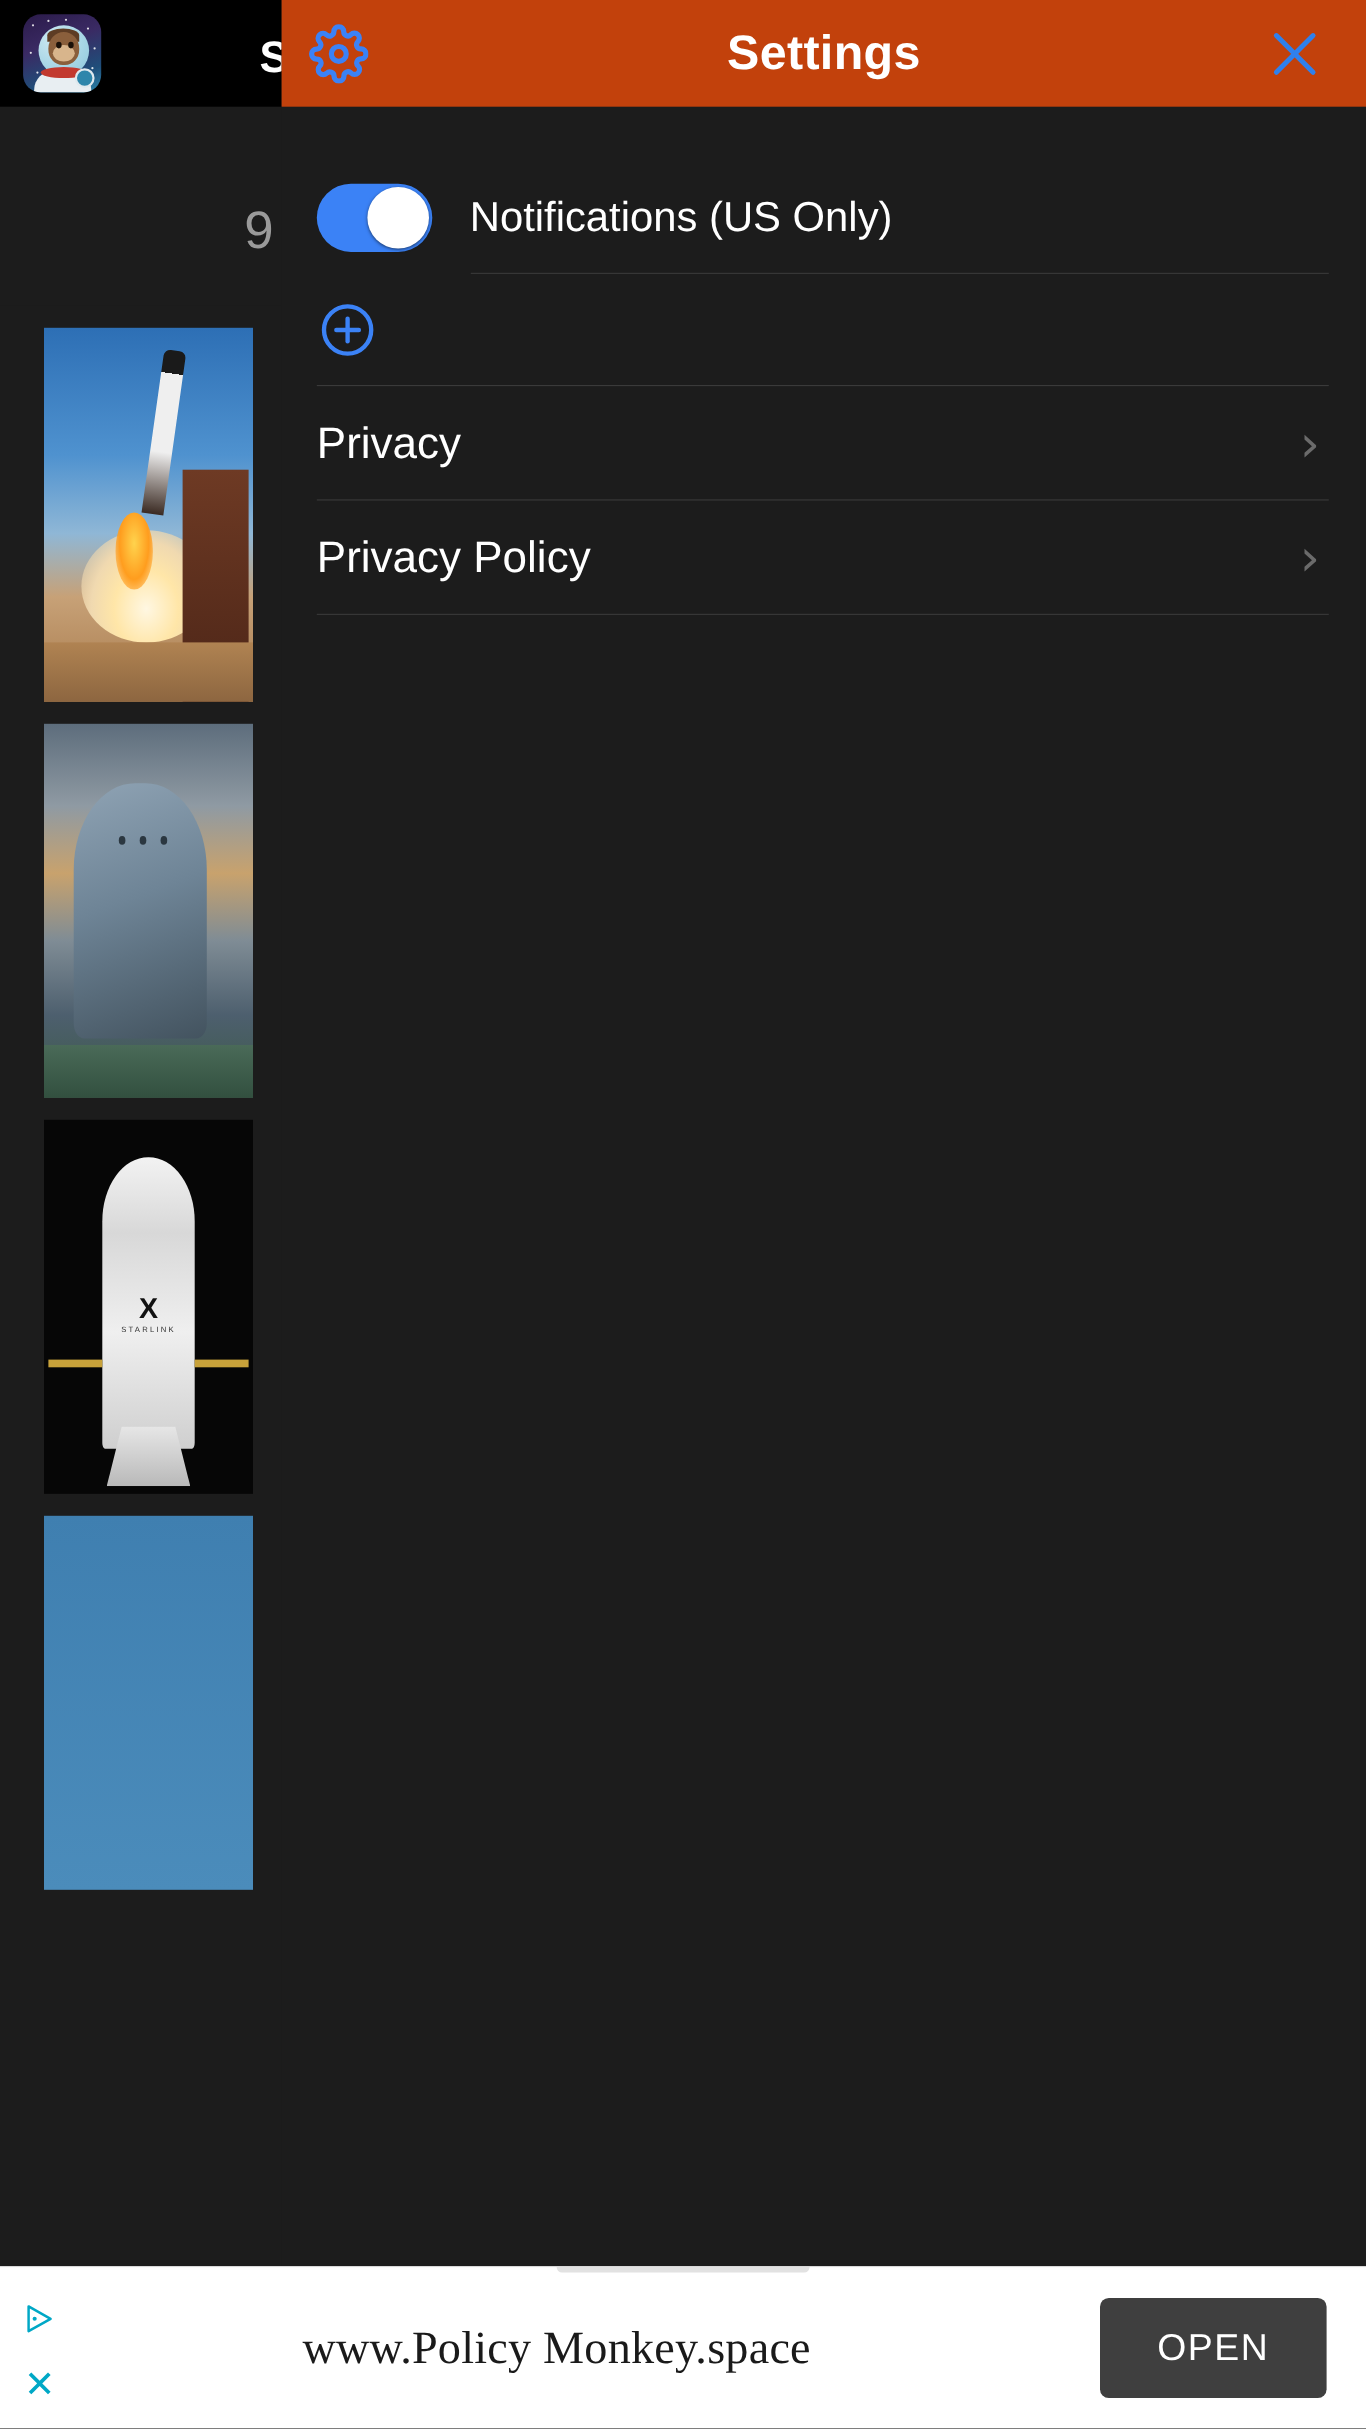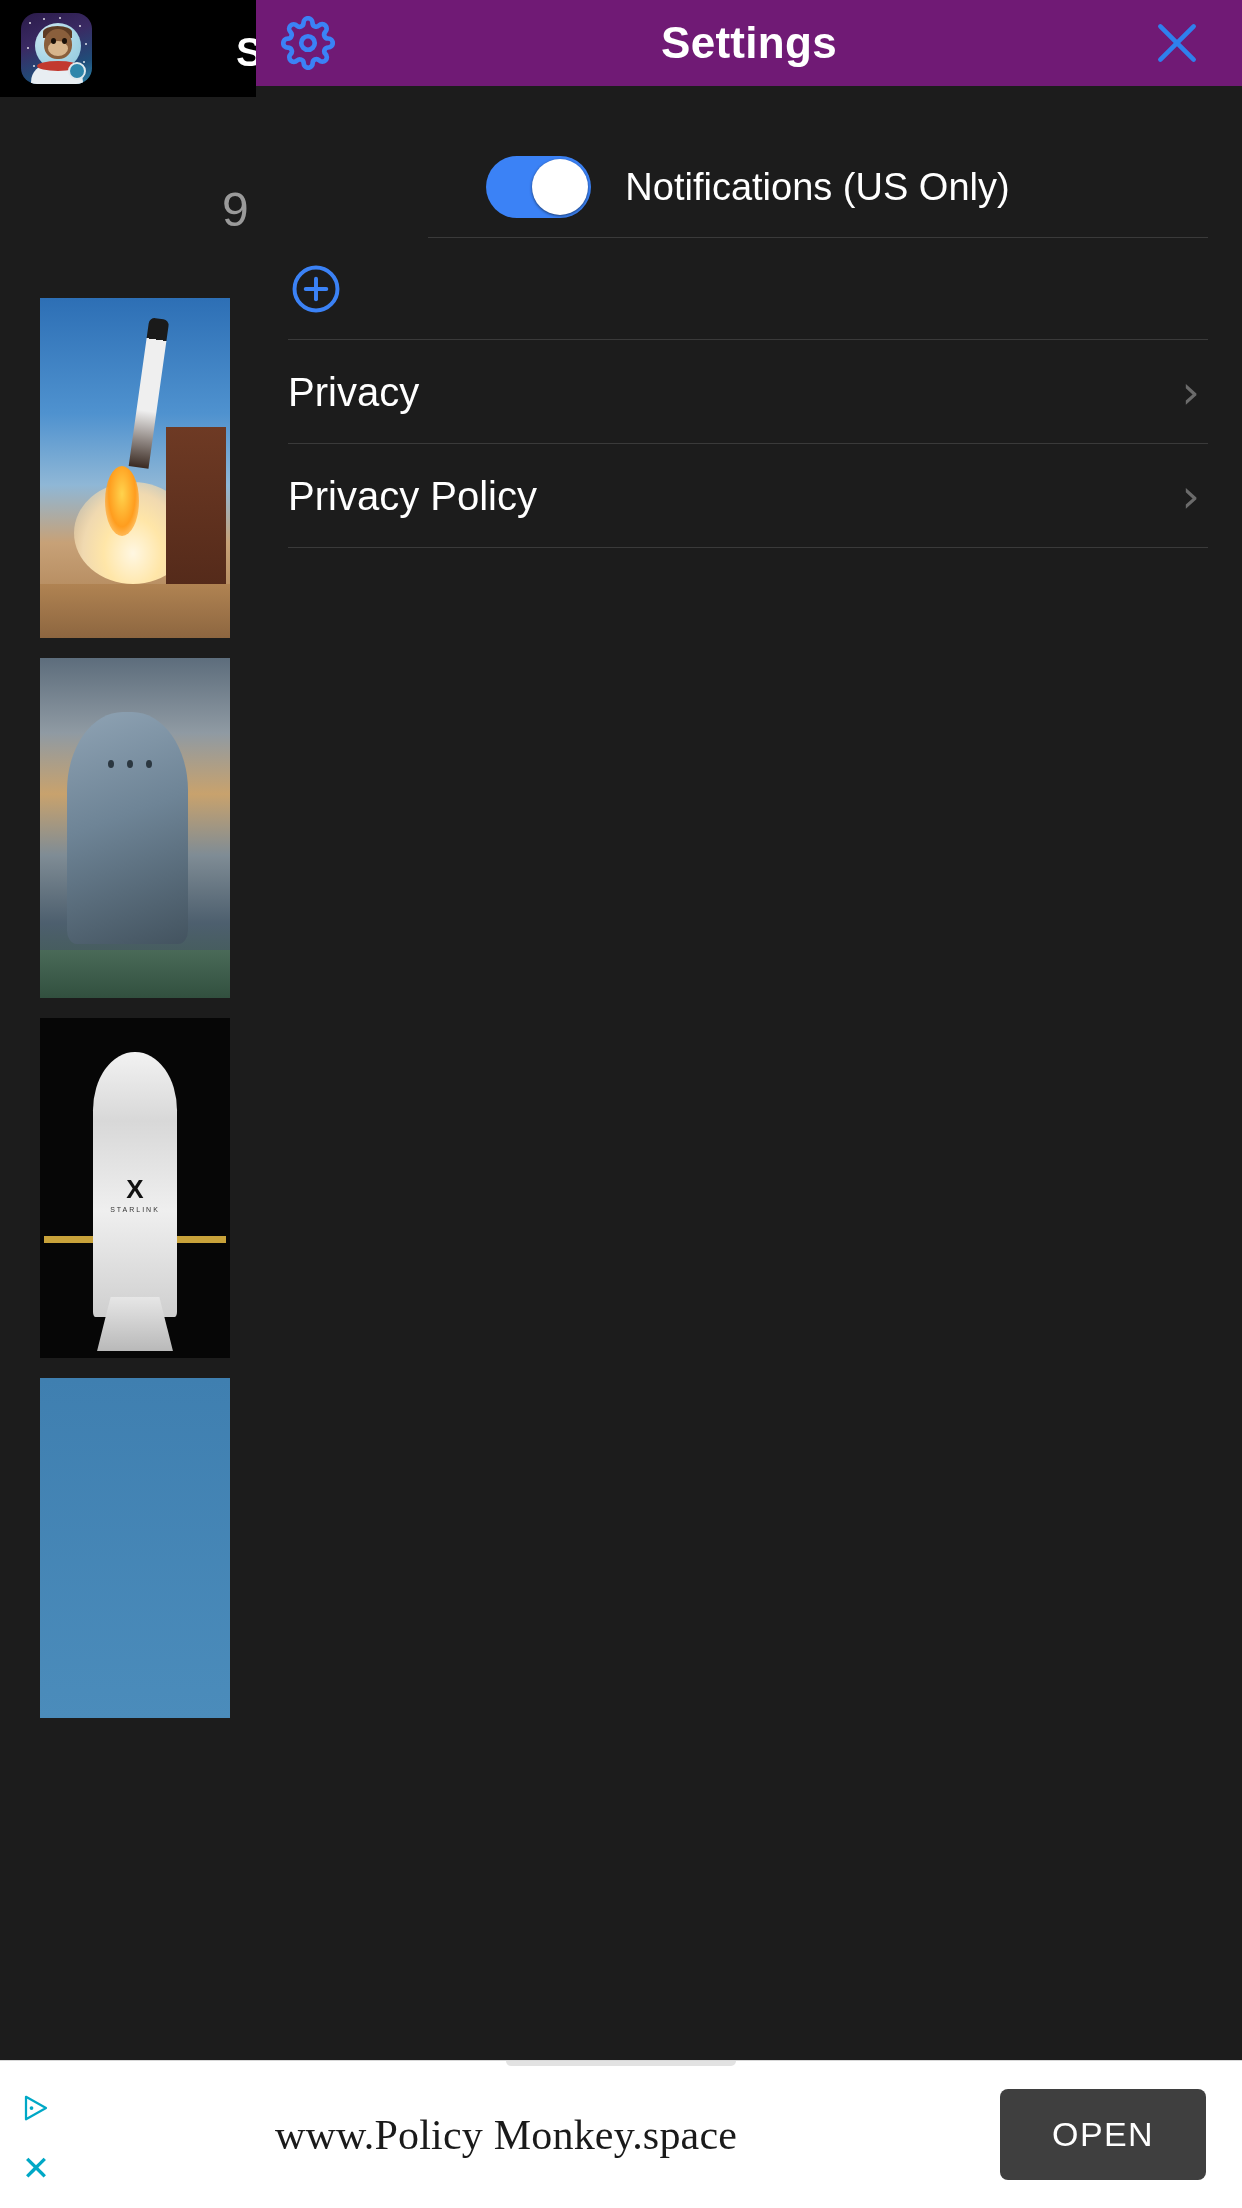--- a/index.html
+++ b/index.html
@@ -238,22 +238,22 @@
   
   .panel {
     position: absolute;
     left: 256px; top: 0;
     width: 986px; height: 2208px;
     background: #1c1c1c;
   }
 
   .panel-header {
     position: relative;
-    height: 86px;
-    background: #701a75;
+    height: 97px;
+    background: #c2410c;
     display: flex;
     align-items: center;
   }
 
   .gear-btn {
     position: absolute;
     left: 20px; top: 50%;
     transform: translateY(-50%);
     width: 64px; height: 64px;
     display: flex; align-items: center; justify-content: center;
@@ -282,21 +282,20 @@
     position: relative;
     padding: 0;
   }
 
   .row {
     position: relative;
     display: flex;
     align-items: center;
     min-height: 102px;
     padding: 0 34px 0 32px;
-    justify-content: center;
   }
 
   .row-toggle { min-height: 102px; }
 
   .toggle {
     width: 105px; height: 62px;
     border-radius: 40px;
     position: relative;
     flex: 0 0 auto;
     margin-right: 34px;

